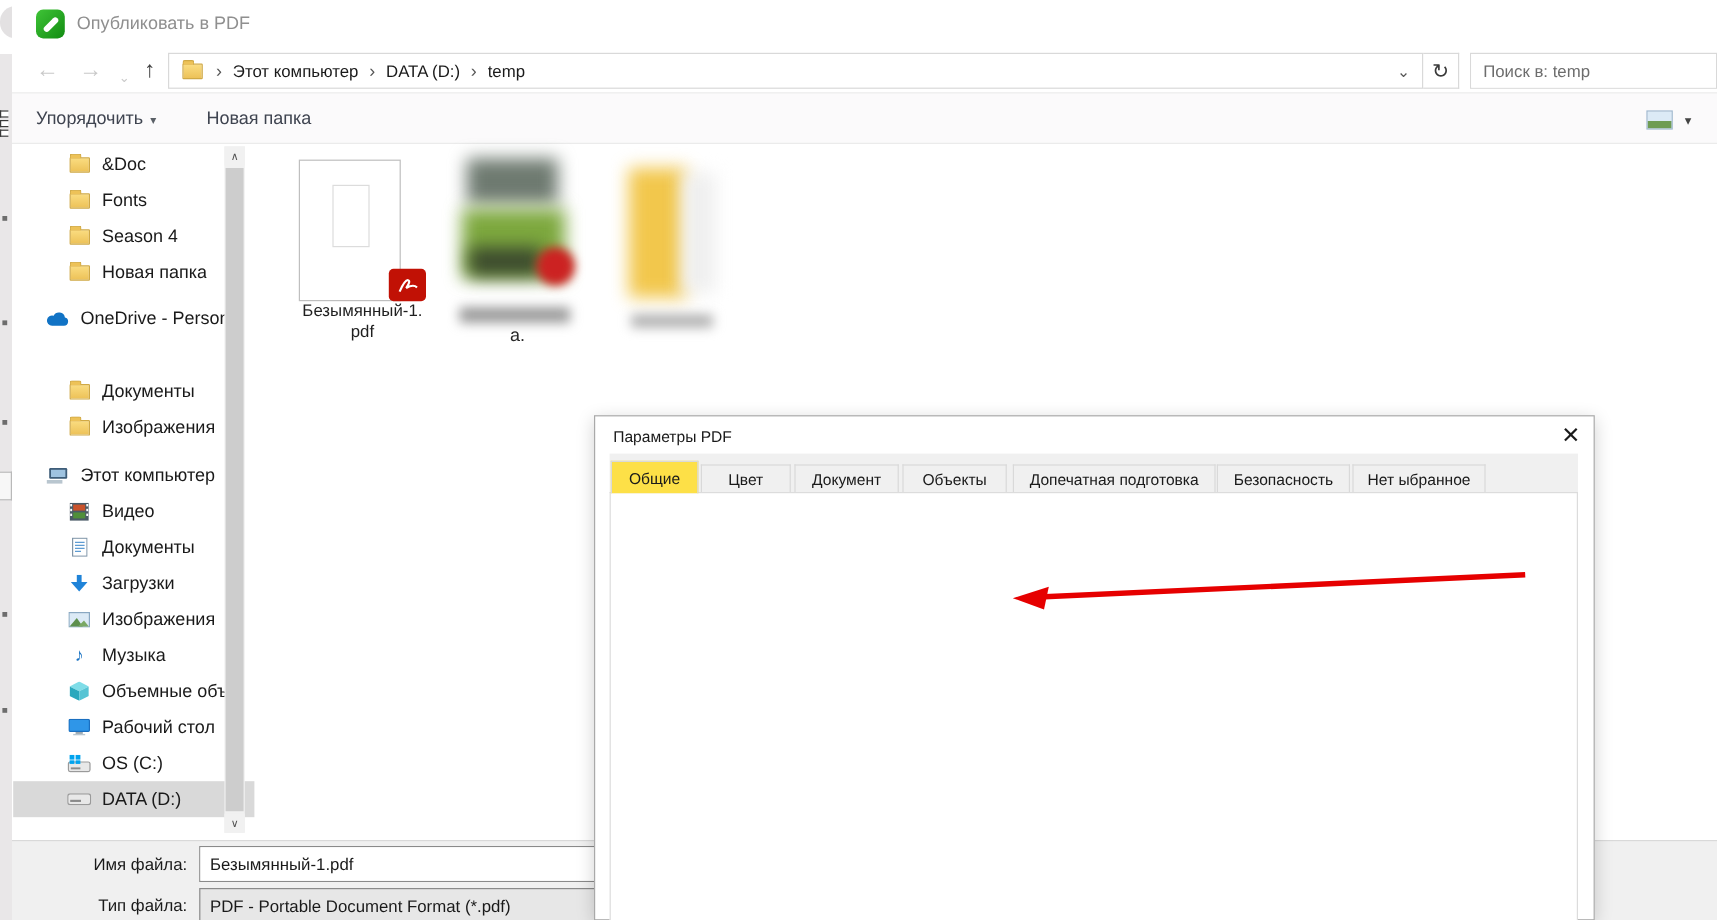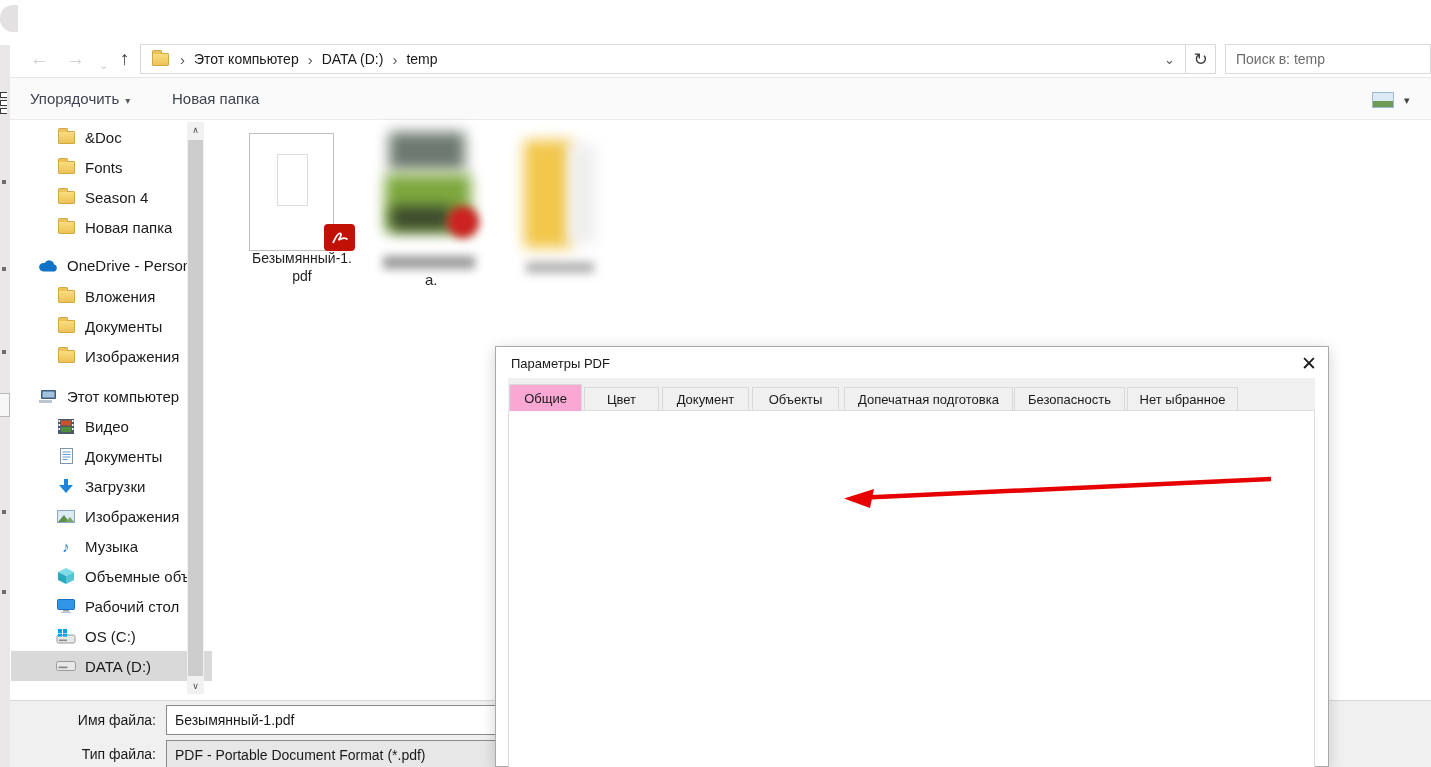--- a/index.html
+++ b/index.html
@@ -83,21 +83,21 @@
 
   
   .dialog { left:495px; top:346px; width:834px; height:421px; background:#fff; border:1px solid #a9a9a9;
     box-shadow:0 3px 14px rgba(0,0,0,.18); }
   .dlg-title { left:15px; top:9px; font-size:13px; color:#1a1a1a; }
   .dlg-close { left:798px; top:3px; width:30px; height:26px; display:flex; align-items:center;
     justify-content:center; font-size:19px; color:#1a1a1a; }
   .tabband { left:12px; top:31px; width:807px; height:32px; background:#f0f0f0; }
   .tab { position:absolute; top:40px; height:23px; background:#f0f0f0; border:1px solid #d9d9d9; border-bottom:none;
     display:flex; align-items:center; justify-content:center; font-size:13px; color:#1a1a1a; }
-  .tab.active { top:37px; height:27px; background:#f9a8d4; z-index:3; }
+  .tab.active { top:37px; height:27px; background:#fde047; z-index:3; }
   .tab-panel { left:12px; top:63px; width:807px; height:358px; background:#fff; border:1px solid #dcdcdc;
     border-bottom:none; z-index:1; }
   .dlg-text { font-size:13px; color:#1a1a1a; position:absolute; }
   .groupbox { position:absolute; border:1px solid #d9d9d9; background:#fff; }
   .legend { position:absolute; top:-8px; left:10px; background:#fff; padding:0 5px; font-size:13px; color:#333; }
   .radio-row { position:absolute; display:flex; align-items:center; height:15px; }
   .rad { width:14px; height:14px; border-radius:50%; border:1px solid #8b8b8b; background:#fff; position:relative; flex:none; }
   .rad.sel { border-color:#5aa7df; }
   .rad.sel::after { content:""; position:absolute; left:2px; top:2px; width:8px; height:8px; border-radius:50%; background:#101010; }
   .rad.dis { border-color:#c6c6c6; }
@@ -125,20 +125,24 @@
   <div class="abs bg-mark" style="top:92px"></div>
   <div class="abs bg-mark" style="top:100px"></div>
   <div class="abs bg-mark" style="top:108px"></div>
   <div class="abs bg-speck" style="top:180px"></div>
   <div class="abs bg-speck" style="top:267px"></div>
   <div class="abs bg-speck" style="top:350px"></div>
   <div class="abs bg-speck" style="top:510px"></div>
   <div class="abs bg-speck" style="top:590px"></div>
   <div class="abs bg-box"></div>
 
+  <div class="abs titlebar">
+    <div class="abs app-icon" style="position:absolute"></div>
+    <div class="abs win-title" style="position:absolute">Опубликовать в PDF</div>
+  </div>
 
   <div class="abs navbar"></div>
   <div class="abs nav-glyph" style="left:30px;color:#c9c9c9">←</div>
   <div class="abs nav-glyph" style="left:66px;color:#c9c9c9">→</div>
   <div class="abs nav-glyph" style="left:99px;color:#c9c9c9;font-size:11px;top:53px">⌄</div>
   <div class="abs nav-glyph" style="left:120px;color:#3f3f3f">↑</div>
 
   <div class="abs addr">
     <span class="ic" style="margin:0 0 0 8px">
         <span class="icon-folder"></span>
@@ -190,26 +194,20 @@
       </span>
     <span class="lbl">Новая папка</span>
   </div>
   <div class="side-item lvl1" style="top:250px">
     <span class="ic">
       <svg width="20" height="13" viewBox="0 0 20 13">
           <path d="M5.5 12.5 a4.3 4.3 0 1 1 1.2-8.4 a5 5 0 0 1 9.4 1.5 a3.5 3.5 0 0 1 -0.8 6.9 z" fill="#1173c5"></path>
         </svg>
     </span>
     <span class="lbl">OneDrive - Person</span>
-  </div>
-  <div class="side-item" style="top:281px">
-    <span class="ic">
-        <span class="icon-folder"></span>
-      </span>
-    <span class="lbl">Вложения</span>
   </div>
   <div class="side-item" style="top:311px">
     <span class="ic">
         <span class="icon-folder"></span>
       </span>
     <span class="lbl">Документы</span>
   </div>
   <div class="side-item" style="top:341px">
     <span class="ic">
         <span class="icon-folder"></span>

